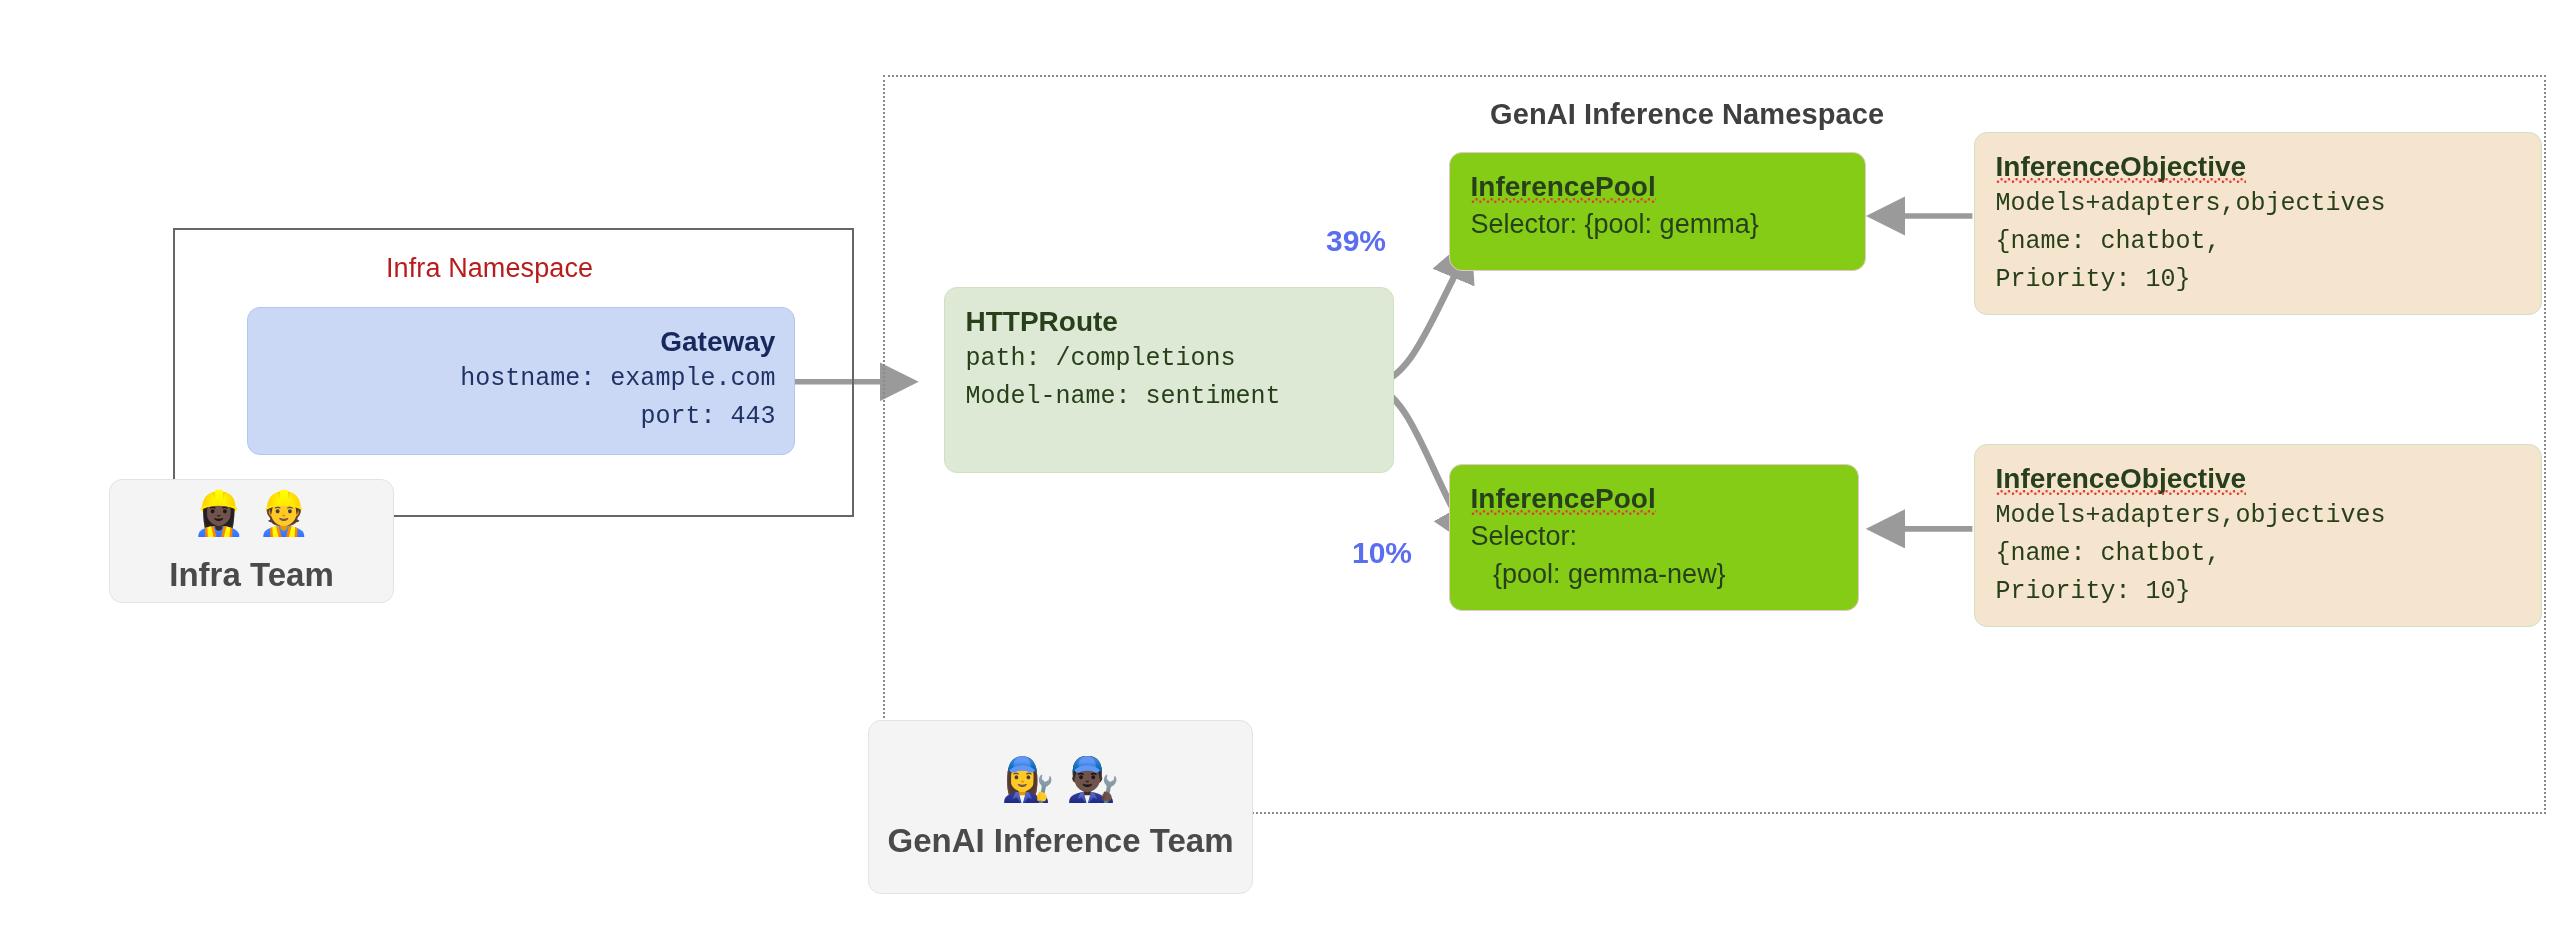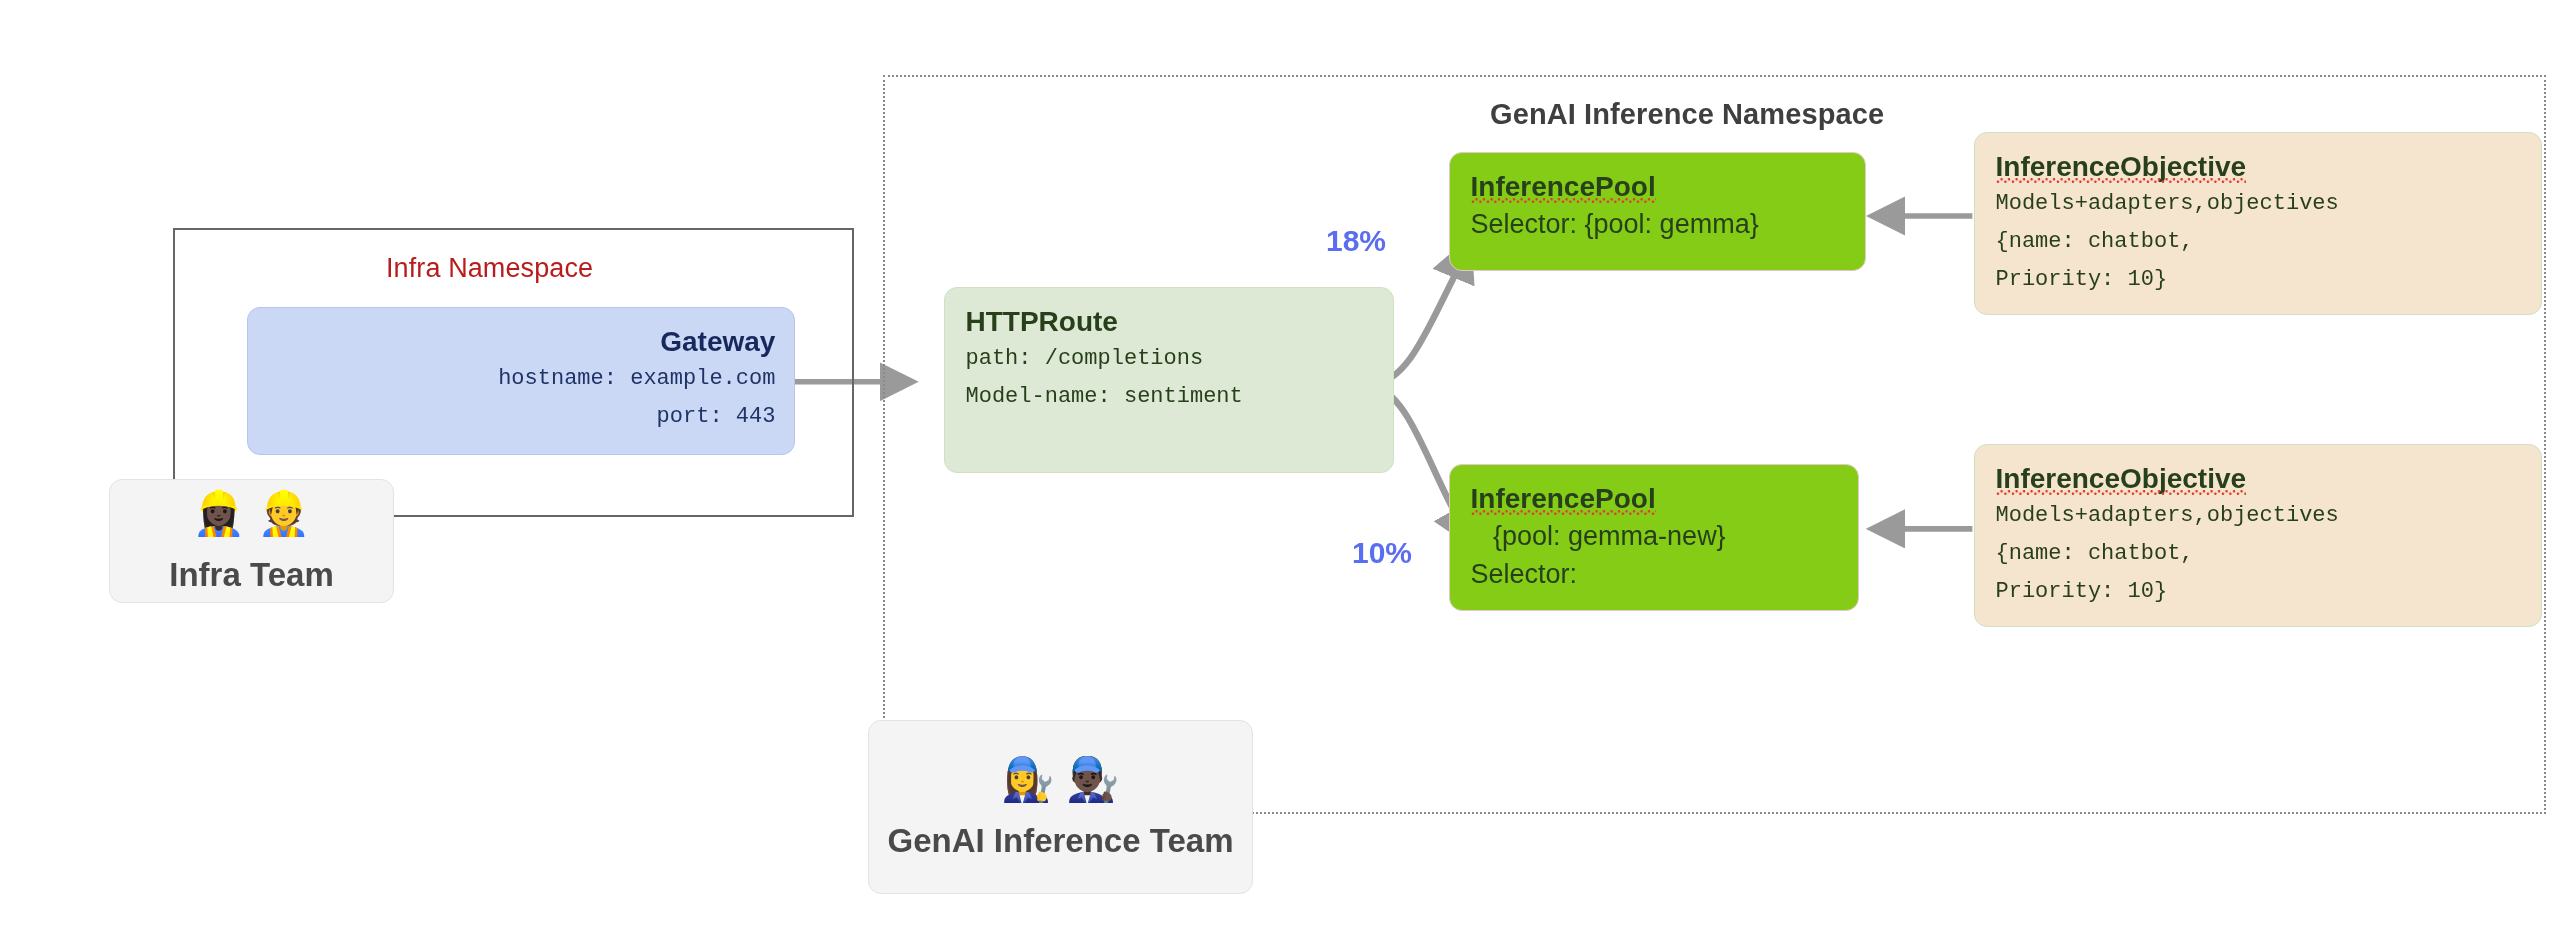--- a/index.html
+++ b/index.html
@@ -56,21 +56,21 @@
   .card .ttl {
     font-family: "Liberation Sans", sans-serif;
     font-weight: 700;
     font-size: 28px;
     line-height: 37px;
     display: inline-block;
     white-space: nowrap;
   }
   .card .ln {
     font-family: "Liberation Mono", monospace;
-    font-size: 22px;
+    font-size: 25px;
     line-height: 38px;
     white-space: pre;
   }
   .card .ln.sans {
     font-family: Liberation Sans, sans-serif;
     font-size: 27px;
   }
 
   
   .squiggle {
@@ -212,32 +212,32 @@
     <div class="emojis">👷🏿‍♀️👷</div>
     <div class="tname">Infra Team</div>
   </div>
 
   <div class="card c-route" style="left:920px; top:287px; width:450px; height:186px;">
     <div class="ttl">HTTPRoute</div>
     <div class="ln">path: /completions</div>
     <div class="ln">Model-name: sentiment</div>
   </div>
 
-  <div class="pct" style="left:1326px; top:224px;">18%</div>
+  <div class="pct" style="left:1326px; top:224px;">39%</div>
   <div class="pct" style="left:1352px; top:536px;">10%</div>
 
   <div class="card c-pool" style="left:1449px; top:152px; width:417px; height:119px;">
     <div class="ttl squiggle">InferencePool</div>
     <div class="ln sans">Selector: {pool: gemma}</div>
   </div>
 
   <div class="card c-pool" style="left:1449px; top:464px; width:410px; height:147px;">
     <div class="ttl squiggle">InferencePool</div>
+    <div class="ln sans">Selector:</div>
     <div class="ln sans">   {pool: gemma-new}</div>
-    <div class="ln sans">Selector:</div>
   </div>
 
   <div class="card c-obj" style="left:1974px; top:132px; width:568px; height:183px;">
     <div class="ttl squiggle">InferenceObjective</div>
     <div class="ln">Models+adapters,objectives</div>
     <div class="ln">{name: chatbot,</div>
     <div class="ln">Priority: 10}</div>
   </div>
 
   <div class="card c-obj" style="left:1974px; top:444px; width:568px; height:183px;">

